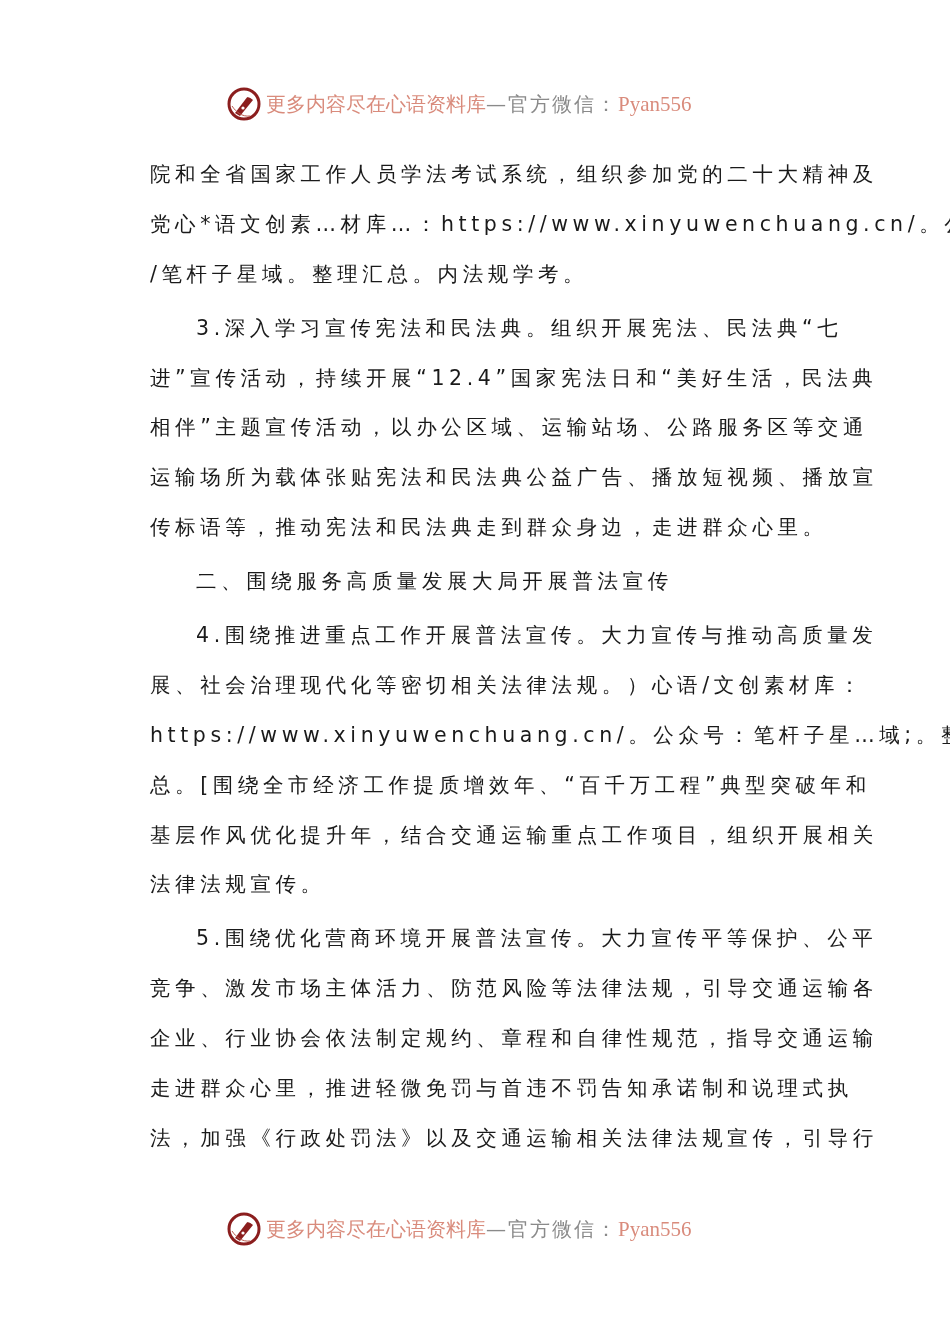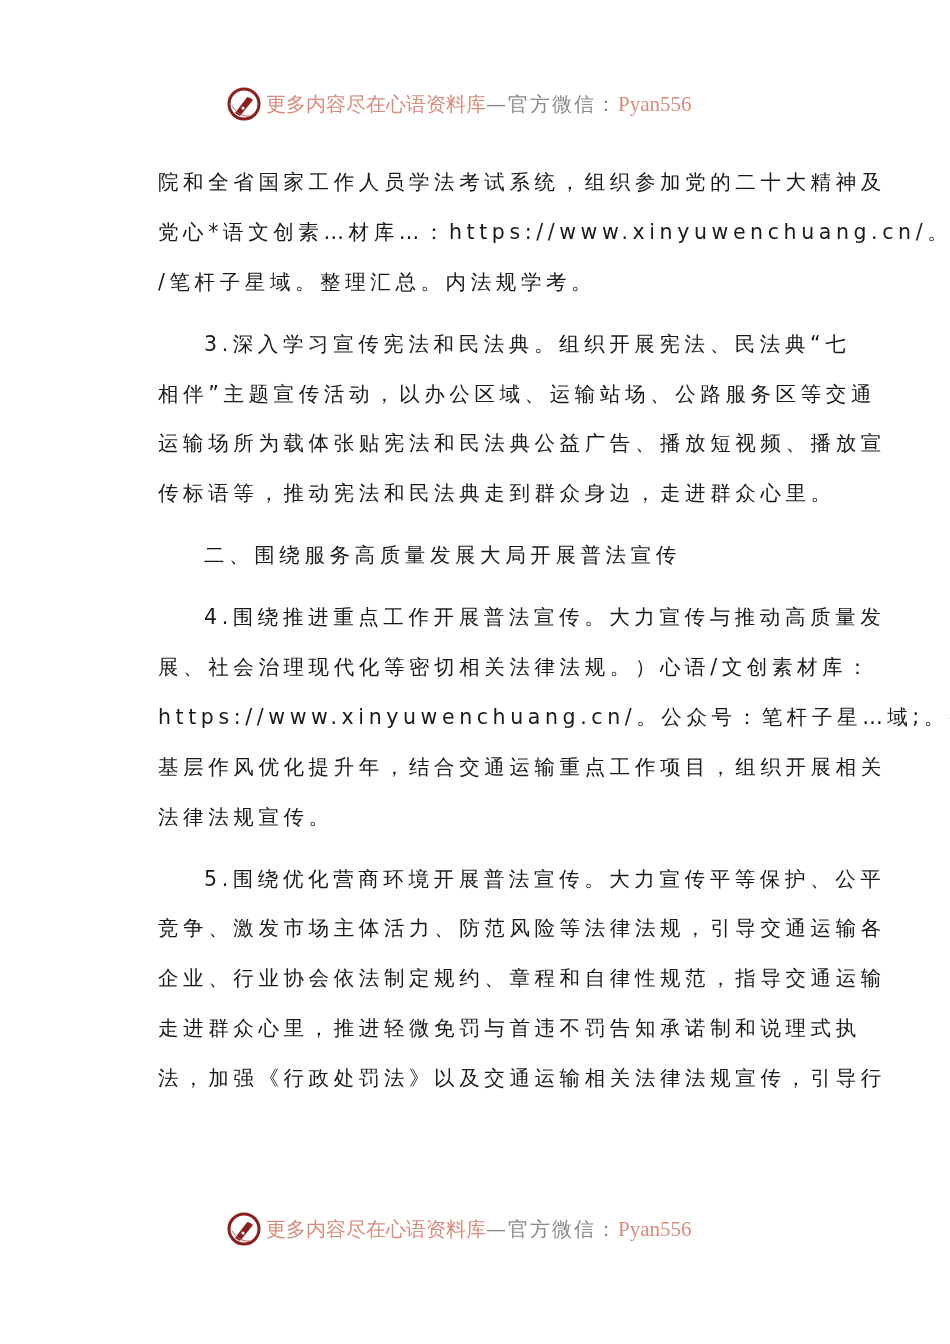--- a/index.html
+++ b/index.html
@@ -48,21 +48,21 @@
       font-size: 21px;
       color: #d98b7c;
     }
     .content {
       position: absolute;
       left: 146px;
       top: 146px;
       width: 662px;
     }
     .para {
-      margin: 12px;
+      margin: 4px;
       font-size: 20.5px;
       line-height: 49.9px;
       letter-spacing: 4.6px;
       text-align: justify;
       text-align-last: left;
       word-break: break-all;
     }
     .line {
       display: block;
       height: 49.9px;
@@ -88,31 +88,33 @@
 </div>
 
 <div class="content">
   <div class="para">
     <span class="line">院和全省国家工作人员学法考试系统，组织参加党的二十大精神及</span>
     <span class="line">党心*语文创素…材库…：https://www.xinyuwenchuang.cn/。公众号：</span>
     <span class="line">/笔杆子星域。整理汇总。内法规学考。</span>
   </div>
   <div class="para">
     <span class="line" style="padding-left:46px">3.深入学习宣传宪法和民法典。组织开展宪法、民法典“七</span>
+    <span class="line">进”宣传活动，持续开展“12.4”国家宪法日和“美好生活，民法典</span>
     <span class="line">相伴”主题宣传活动，以办公区域、运输站场、公路服务区等交通</span>
     <span class="line">运输场所为载体张贴宪法和民法典公益广告、播放短视频、播放宣</span>
     <span class="line">传标语等，推动宪法和民法典走到群众身边，走进群众心里。</span>
   </div>
   <div class="para">
     <span class="line" style="padding-left:46px">二、围绕服务高质量发展大局开展普法宣传</span>
   </div>
   <div class="para">
     <span class="line" style="padding-left:46px">4.围绕推进重点工作开展普法宣传。大力宣传与推动高质量发</span>
     <span class="line">展、社会治理现代化等密切相关法律法规。）心语/文创素材库：</span>
     <span class="line">https://www.xinyuwenchuang.cn/。公众号：笔杆子星…域;。整理汇</span>
+    <span class="line">总。[围绕全市经济工作提质增效年、“百千万工程”典型突破年和</span>
     <span class="line">基层作风优化提升年，结合交通运输重点工作项目，组织开展相关</span>
     <span class="line">法律法规宣传。</span>
   </div>
   <div class="para">
     <span class="line" style="padding-left:46px">5.围绕优化营商环境开展普法宣传。大力宣传平等保护、公平</span>
     <span class="line">竞争、激发市场主体活力、防范风险等法律法规，引导交通运输各</span>
     <span class="line">企业、行业协会依法制定规约、章程和自律性规范，指导交通运输</span>
     <span class="line">走进群众心里，推进轻微免罚与首违不罚告知承诺制和说理式执</span>
     <span class="line">法，加强《行政处罚法》以及交通运输相关法律法规宣传，引导行</span>
   </div>

